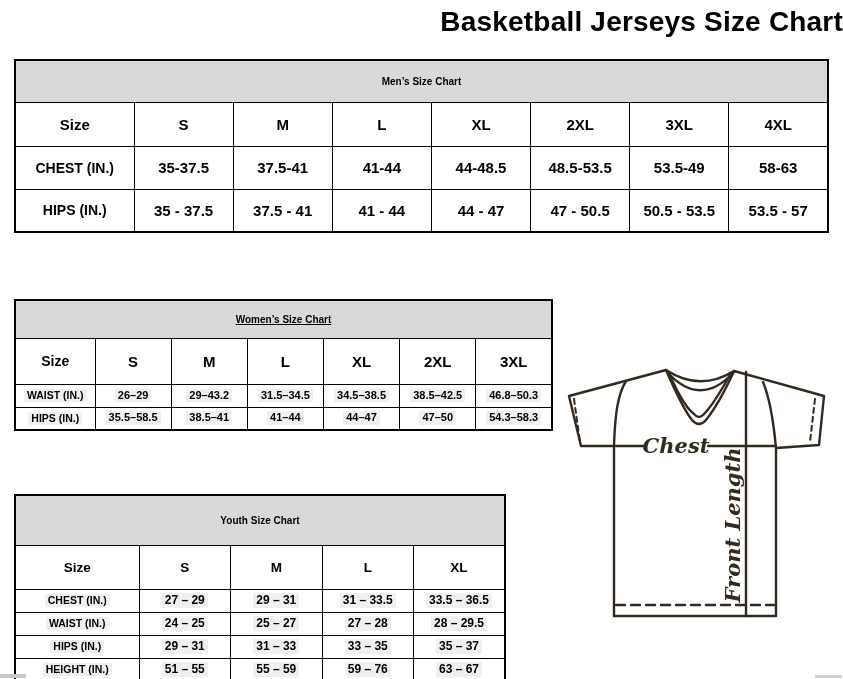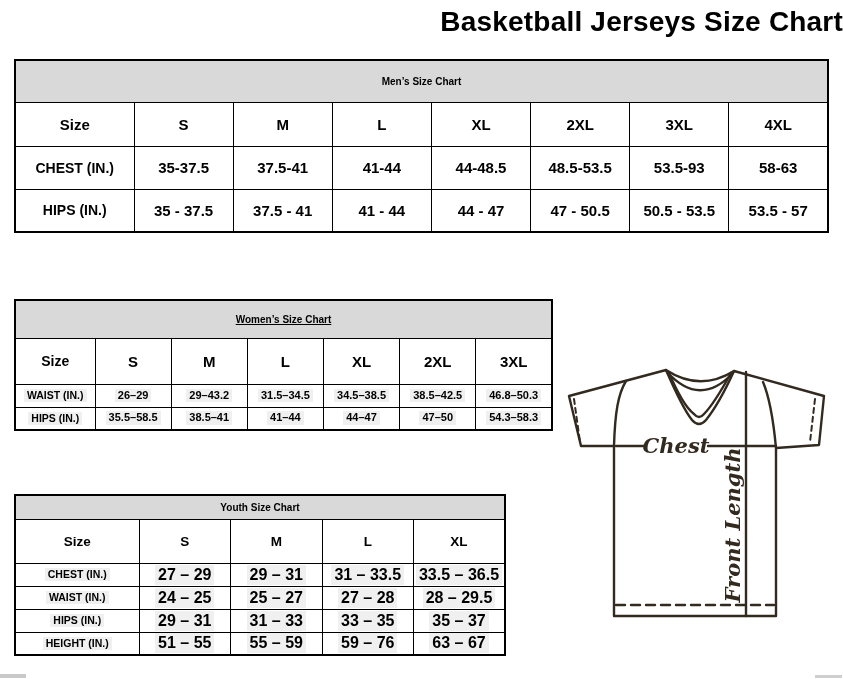--- a/index.html
+++ b/index.html
@@ -32,26 +32,26 @@
   table.womens{left:14px;top:299px;width:539px;}
   table.womens tr.bar-row{height:38px;text-decoration:underline;}
   table.womens tr.head-row{height:46px;}
   table.womens tr.data-row{height:23px;}
   table.womens tr.head-row th{font-size:15px;}
   table.womens tr.head-row th:first-child{font-size:14px;}
   table.womens tr.data-row th{font-size:10.5px;}
   table.womens tr.data-row td{font-size:11px;}
   
   table.youth{left:14px;top:494px;width:492px;}
-  table.youth tr.bar-row{height:24px;}
+  table.youth tr.bar-row{height:50px;}
   table.youth tr.head-row{height:44px;}
   table.youth tr.data-row{height:23px;}
   table.youth tr.head-row th{font-size:13.5px;}
   table.youth tr.data-row th{font-size:10.5px;}
-  table.youth tr.data-row td{font-size:16px;margin-left:12px;}
+  table.youth tr.data-row td{font-size:12px;margin-left:12px;}
   
   .hl{background:#f0f0f0;padding:0 3px;display:inline-block;line-height:1.25;}
   
   .jersey{position:absolute;left:556px;top:358px;width:287px;height:268px;}
   .jersey text{
     font-family:"DejaVu Serif","Liberation Serif",serif;
     font-style:italic;font-weight:bold;fill:#32291f;
   }
   
   .artifact-left{position:absolute;left:0;top:674px;width:26px;height:4px;background:#c9c9c9;}
@@ -91,21 +91,21 @@
         </tr>
       </thead>
       <tbody>
         <tr class="data-row">
           <th>CHEST (IN.)</th>
           <td>35-37.5</td>
           <td>37.5-41</td>
           <td>41-44</td>
           <td>44-48.5</td>
           <td>48.5-53.5</td>
-          <td>53.5-93</td>
+          <td>53.5-49</td>
           <td>58-63</td>
         </tr>
         <tr class="data-row">
           <th>HIPS (IN.)</th>
           <td>35 - 37.5</td>
           <td>37.5 - 41</td>
           <td>41 - 44</td>
           <td>44 - 47</td>
           <td>47 - 50.5</td>
           <td>50.5 - 53.5</td>

